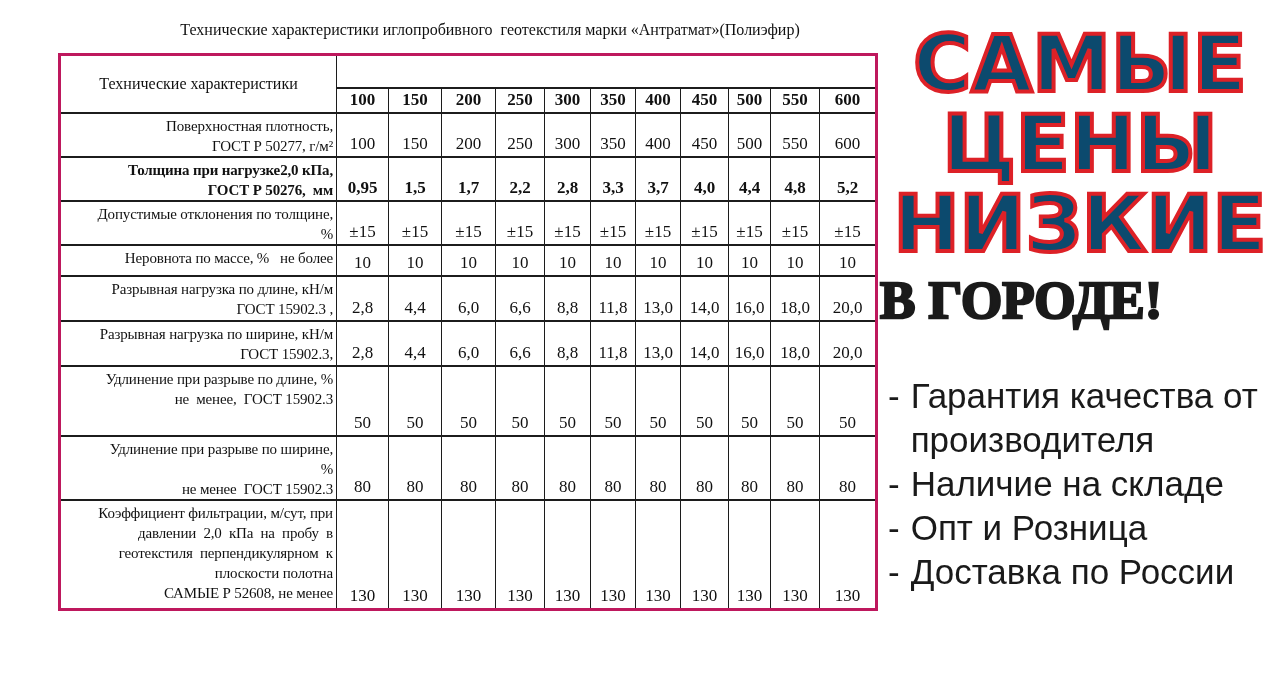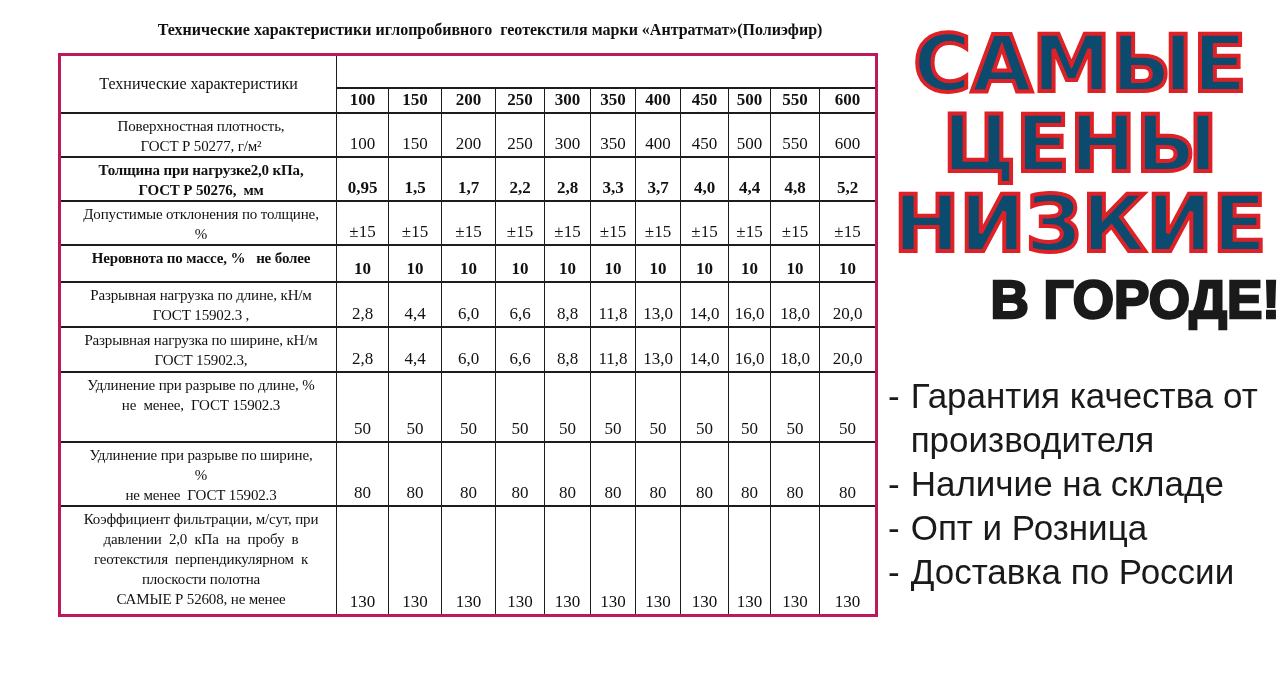--- a/index.html
+++ b/index.html
@@ -6,21 +6,21 @@
   html,body { background:#ffffff; }
   body {
     width:1280px; height:673px; overflow:hidden;
     font-family:"Liberation Serif", serif;
   }
   .sheet { position:relative; width:1280px; height:673px; background:#fff; }
 
   
   .doc-title {
     position:absolute; left:80px; top:21px; width:820px;
-    text-align:center; font-weight:bold; font-size:16px; color:#111;
+    text-align:center; font-weight:normal; font-size:16px; color:#111;
     white-space:pre;
   }
 
   
   .spec-table {
     position:absolute; left:58px; top:53px; width:820px;
     border-collapse:collapse; table-layout:fixed; color:#111;
     border:3px solid #be185d;
   }
   .spec-table td {
@@ -28,43 +28,43 @@
     border-top-width:2px; border-bottom-width:2px;
     overflow:hidden;
   }
   .hdr-label { text-align:center; vertical-align:middle; font-size:16px; }
   .hdr-spacer { height:33px; }
   .col-h {
     height:25px; text-align:center; vertical-align:middle;
     font-weight:bold; font-size:17px;
   }
   .lbl {
-    vertical-align:top; text-align:center;
+    vertical-align:top; text-align:right;
     padding:2px 3px 0 8px; font-size:15px; line-height:20px;
     letter-spacing:-0.15px;
   }
   .lbl div { white-space:pre; }
   .val {
     vertical-align:bottom; text-align:center;
     font-size:17px; padding-bottom:2px;
   }
 
   
   .promo { position:absolute; left:880px; top:0; width:400px; height:673px; }
   .headline {
     position:absolute; left:0; top:24px; width:400px;
     text-align:center; color:#0c4a6e;
     font-family:"DejaVu Sans", sans-serif; font-weight:bold;
     font-size:79px; line-height:80px;
     -webkit-text-stroke:4px #dd2127; letter-spacing:0;
   }
   .subheadline {
     position:absolute; left:0; top:271px; width:400px;
-    text-align:right; color:#1a1a1a;
-    font-family:Liberation Sans, sans-serif; font-weight:bold;
+    text-align:left; color:#1a1a1a;
+    font-family:Liberation Serif, serif; font-weight:bold;
     font-size:53px; line-height:58px;
     -webkit-text-stroke:2.5px #1a1a1a;
   }
   .bullets {
     position:absolute; left:8px; top:374px; width:386px;
     font-family:"Liberation Sans", sans-serif;
     font-size:35px; line-height:44px; color:#1a1a1a;
   }
   .bullet { display:flex; gap:11px; }
   .bullet .dash { flex:0 0 auto; }
@@ -155,21 +155,21 @@
           <td class="val">±15</td>
           <td class="val">±15</td>
           <td class="val">±15</td>
           <td class="val">±15</td>
           <td class="val">±15</td>
           <td class="val">±15</td>
           <td class="val">±15</td>
           <td class="val">±15</td>
           <td class="val">±15</td>
         </tr>
-        <tr style="height: 37px; font-weight: bold;">
+        <tr style="height: 31px;">
           <td class="lbl">
             <div>Неровнота по массе, %   не более</div>
           </td>
           <td class="val">10</td>
           <td class="val">10</td>
           <td class="val">10</td>
           <td class="val">10</td>
           <td class="val">10</td>
           <td class="val">10</td>
           <td class="val">10</td>

